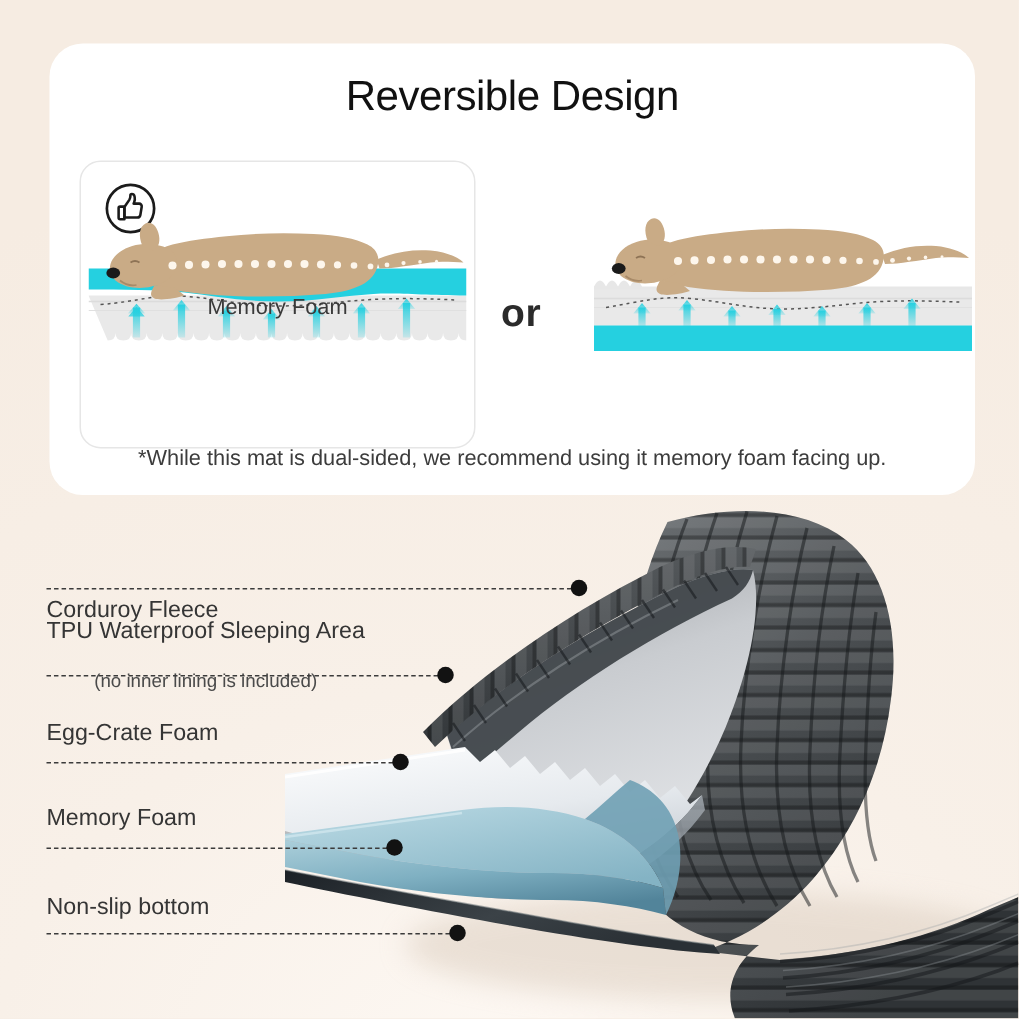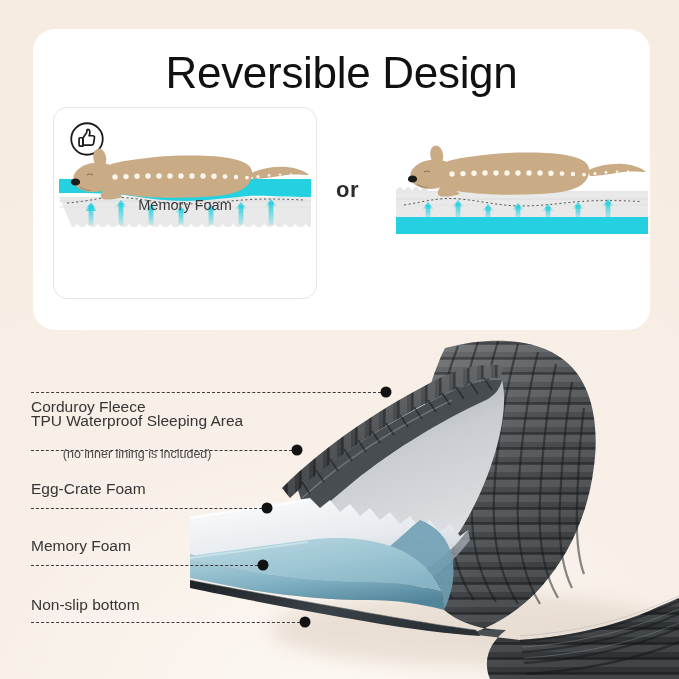--- a/index.html
+++ b/index.html
@@ -18,40 +18,40 @@
   }
 
   
   .card {
     position:absolute; left:33px; top:29px; width:617px; height:301px;
     background:#fff; border-radius:22px;
   }
   .card-title {
     position:absolute; left:0; right:0; top:19px;
     text-align:center;
-    font-size:44px; font-weight:400; color:#111;
+    font-size:28px; font-weight:400; color:#111;
     letter-spacing:-0.3px;
   }
 
   
   .panel {
     position:absolute; top:80px; height:118px;
   }
   .panel-left  { left:20px;  width:264px; }
   .panel-right { left:345px; width:264px; }
 
   .panel-box {
     position:absolute; left:20px; top:78px; width:264px; height:192px;
     border:1px solid #e6e6e6; border-radius:14px; background:#fff;
   }
 
   .or-text {
-    position:absolute; left:284px; top:148px; width:61px;
+    position:absolute; left:284px; top:164px; width:61px;
     text-align:center;
-    font-size:22px; font-weight:700; color:#2b2b2b;
+    font-size:26px; font-weight:700; color:#2b2b2b;
     letter-spacing:0.5px;
   }
 
   .thumb-icon {
     position:absolute; left:16px; top:12px; width:36px; height:36px;
   }
 
   .panel-label {
     position:absolute; left:0; right:0; bottom:14px;
     text-align:center; font-size:14.5px; color:#3a3a3a;
@@ -322,20 +322,21 @@
               <circle cx="210" cy="37.4" r="1.4"></circle>
                 <circle cx="221" cy="36.6" r="1.2"></circle>
               <circle cx="232" cy="36.2" r="1"></circle>
             </g>
           </g>
         </g>
       </svg>
 
     </div>
 
+    <div class="footnote">*While this mat is dual-sided, we recommend using it memory foam facing up.</div>
   </div>
 
   <svg id="photo" viewBox="0 0 489 349" preserveAspectRatio="none">
     <defs>
       <linearGradient id="tpuG" x1="0" y1="0" x2="0.35" y2="1">
         <stop offset="0" stop-color="#9b9ea2"></stop>
         <stop offset="0.45" stop-color="#c9ccd0"></stop>
         <stop offset="1" stop-color="#e2e4e7"></stop>
       </linearGradient>
       <linearGradient id="eggG" x1="0.1" y1="0" x2="0.6" y2="1">

